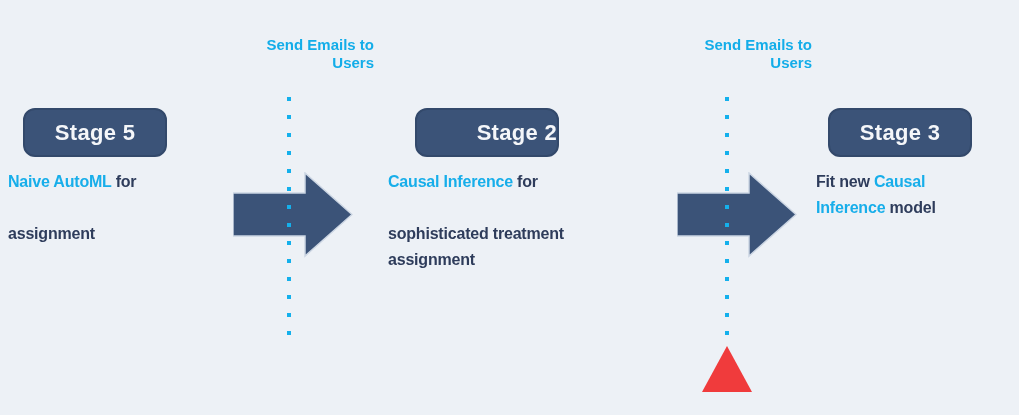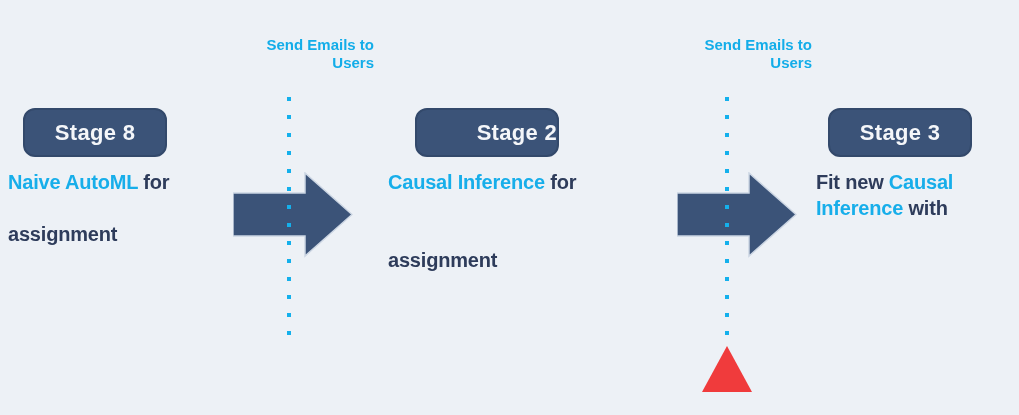--- a/index.html
+++ b/index.html
@@ -30,21 +30,21 @@
     color: #f4f6f9;
     font-size: 22px;
     font-weight: 700;
     letter-spacing: 0.3px;
     z-index: 2;
   }
 
   .stage-desc {
     position: absolute;
     top: 169px;
-    font-size: 20px;
+    font-size: 16px;
     line-height: 26px;
     font-weight: 700;
     color: #2e3c5b;
     letter-spacing: -0.2px;
     z-index: 2;
   }
   .stage-desc .hl { color: #17aeea; }
 
   .email-label {
     position: absolute;
@@ -90,43 +90,43 @@
     border-bottom: 46px solid #f03b3c;
     z-index: 2;
   }
 </style>
 </head>
 <body>
 
 <div class="canvas">
 
   <div class="stage-badge" style="left:23px;">
-    <span>Stage 8</span>
+    <span>Stage 5</span>
   </div>
   <div class="stage-desc" style="left:8px; width:230px;"><span class="hl">Naive AutoML</span><span> for</span><br><br><span>assignment</span></div>
 
   <div class="email-label" style="left:204px;"><span>Send Emails to</span><br><span>Users</span></div>
   <div class="dotted-line" style="left:287px;"></div>
 
   <svg class="flow-arrow" style="left:233px;" viewBox="0 0 120 86">
     <polygon points="0,21 72,21 72,1 119,42.5 72,84 72,64 0,64" fill="#3b5378" stroke="#ccd6e3" stroke-width="1.5"></polygon>
   </svg>
 
   <div class="stage-badge" style="left:415px;justify-content:flex-end;">
     <span>Stage 2</span>
   </div>
-  <div class="stage-desc" style="left:388px; width:250px;"><span class="hl">Causal Inference</span><span> for</span><br><br><br><span>assignment</span></div>
+  <div class="stage-desc" style="left:388px; width:250px;"><span class="hl">Causal Inference</span><span> for</span><br><br><span>sophisticated treatment</span><br><span>assignment</span></div>
 
   <div class="email-label" style="left:642px;"><span>Send Emails to</span><br><span>Users</span></div>
   <div class="dotted-line" style="left:725px;"></div>
 
   <svg class="flow-arrow" style="left:677px;" viewBox="0 0 120 86">
     <polygon points="0,21 72,21 72,1 119,42.5 72,84 72,64 0,64" fill="#3b5378" stroke="#ccd6e3" stroke-width="1.5"></polygon>
   </svg>
 
   <div class="stage-badge" style="left:828px;">
     <span>Stage 3</span>
   </div>
-  <div class="stage-desc" style="left:816px; width:190px;"><span>Fit new </span><span class="hl">Causal</span><br><span class="hl">Inference</span><span> with</span><br><br></div>
+  <div class="stage-desc" style="left:816px; width:190px;"><span>Fit new </span><span class="hl">Causal</span><br><span class="hl">Inference</span><span> model</span><br><br></div>
 
   <div class="red-triangle"></div>
 
 </div>
 
 </body></html>

